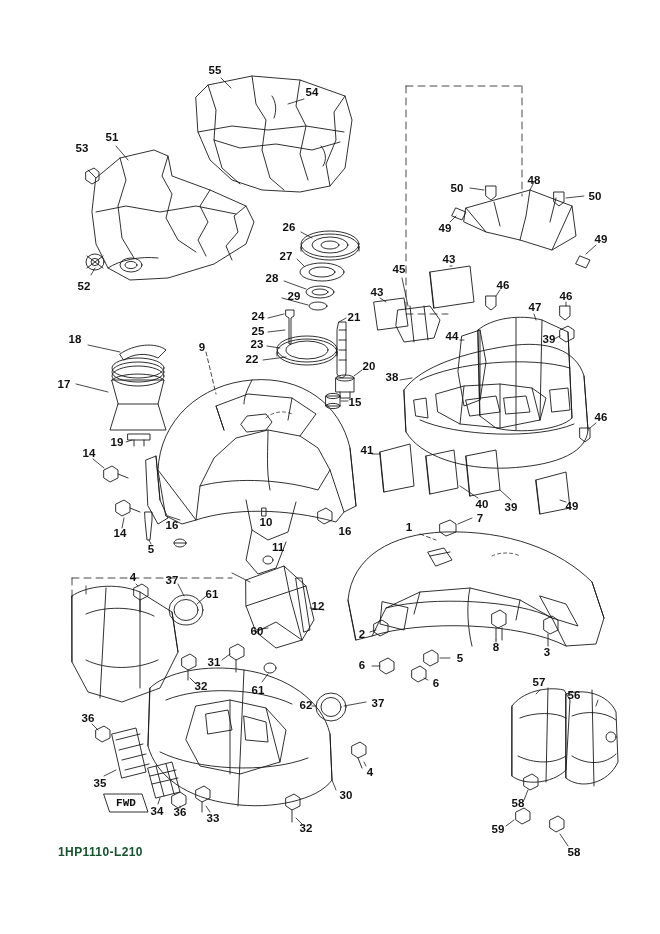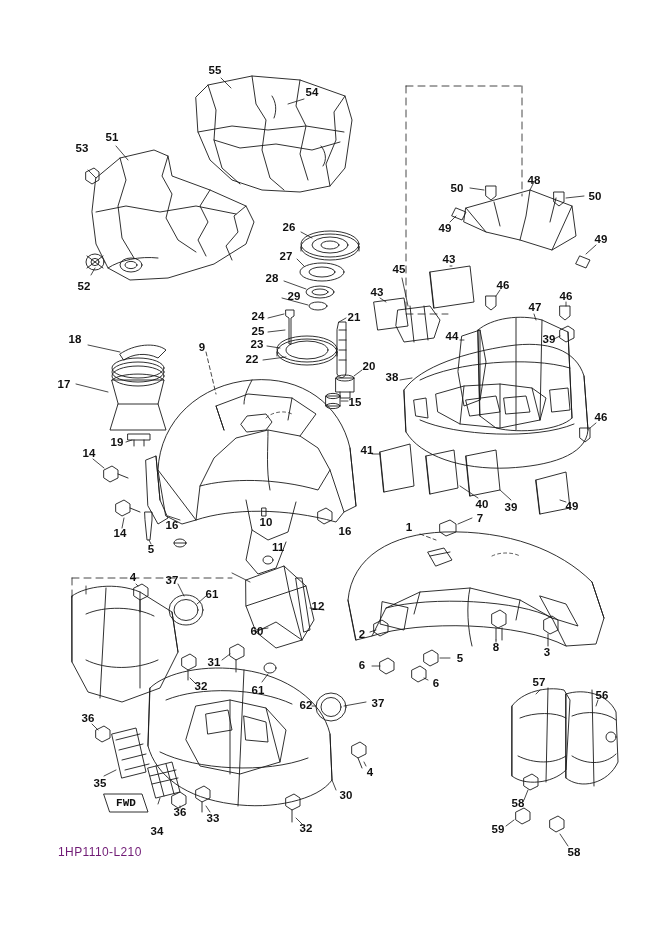--- a/index.html
+++ b/index.html
@@ -34,22 +34,22 @@
     white-space: nowrap;
     line-height: 12px;
     transform: translate(-50%, -50%);
   }
   #diagram-code {
     position: absolute;
     left: 58px;
     top: 845px;
     font-family: "Liberation Sans", sans-serif;
     font-size: 12px;
-    font-weight: normal;
-    color: #701a75;
+    font-weight: bold;
+    color: #14532d;
     letter-spacing: 0.4px;
   }
   .fwd-label {
     position: absolute;
     font-family: Liberation Mono, monospace;
     font-size: 11px;
     font-weight: bold;
     color: #101010;
     transform: translate(-50%, -50%);
   }
@@ -585,25 +585,25 @@
       <div class="callout" style="left: 257px; top: 631px;">60</div>
       <div class="callout" style="left: 362px; top: 665px;">6</div>
       <div class="callout" style="left: 460px; top: 658px;">5</div>
       <div class="callout" style="left: 496px; top: 647px;">8</div>
       <div class="callout" style="left: 436px; top: 683px;">6</div>
       <div class="callout" style="left: 214px; top: 662px;">31</div>
       <div class="callout" style="left: 201px; top: 686px;">32</div>
       <div class="callout" style="left: 258px; top: 690px;">61</div>
       <div class="callout" style="left: 306px; top: 705px;">62</div>
       <div class="callout" style="left: 539px; top: 682px;">57</div>
-      <div class="callout" style="left: 602px; top: 695px;">56</div>
+      <div class="callout" style="left: 574px; top: 695px;">56</div>
       <div class="callout" style="left: 378px; top: 703px;">37</div>
       <div class="callout" style="left: 88px; top: 718px;">36</div>
       <div class="callout" style="left: 100px; top: 783px;">35</div>
-      <div class="callout" style="left: 157px; top: 811px; margin-top: 20px;">34</div>
+      <div class="callout" style="left: 157px; top: 811px;">34</div>
       <div class="callout" style="left: 180px; top: 812px;">36</div>
       <div class="callout" style="left: 213px; top: 818px;">33</div>
       <div class="callout" style="left: 346px; top: 795px;">30</div>
       <div class="callout" style="left: 370px; top: 772px;">4</div>
       <div class="callout" style="left: 306px; top: 828px;">32</div>
       <div class="callout" style="left: 518px; top: 803px;">58</div>
       <div class="callout" style="left: 498px; top: 829px;">59</div>
       <div class="callout" style="left: 574px; top: 852px;">58</div>
     </div>
 

